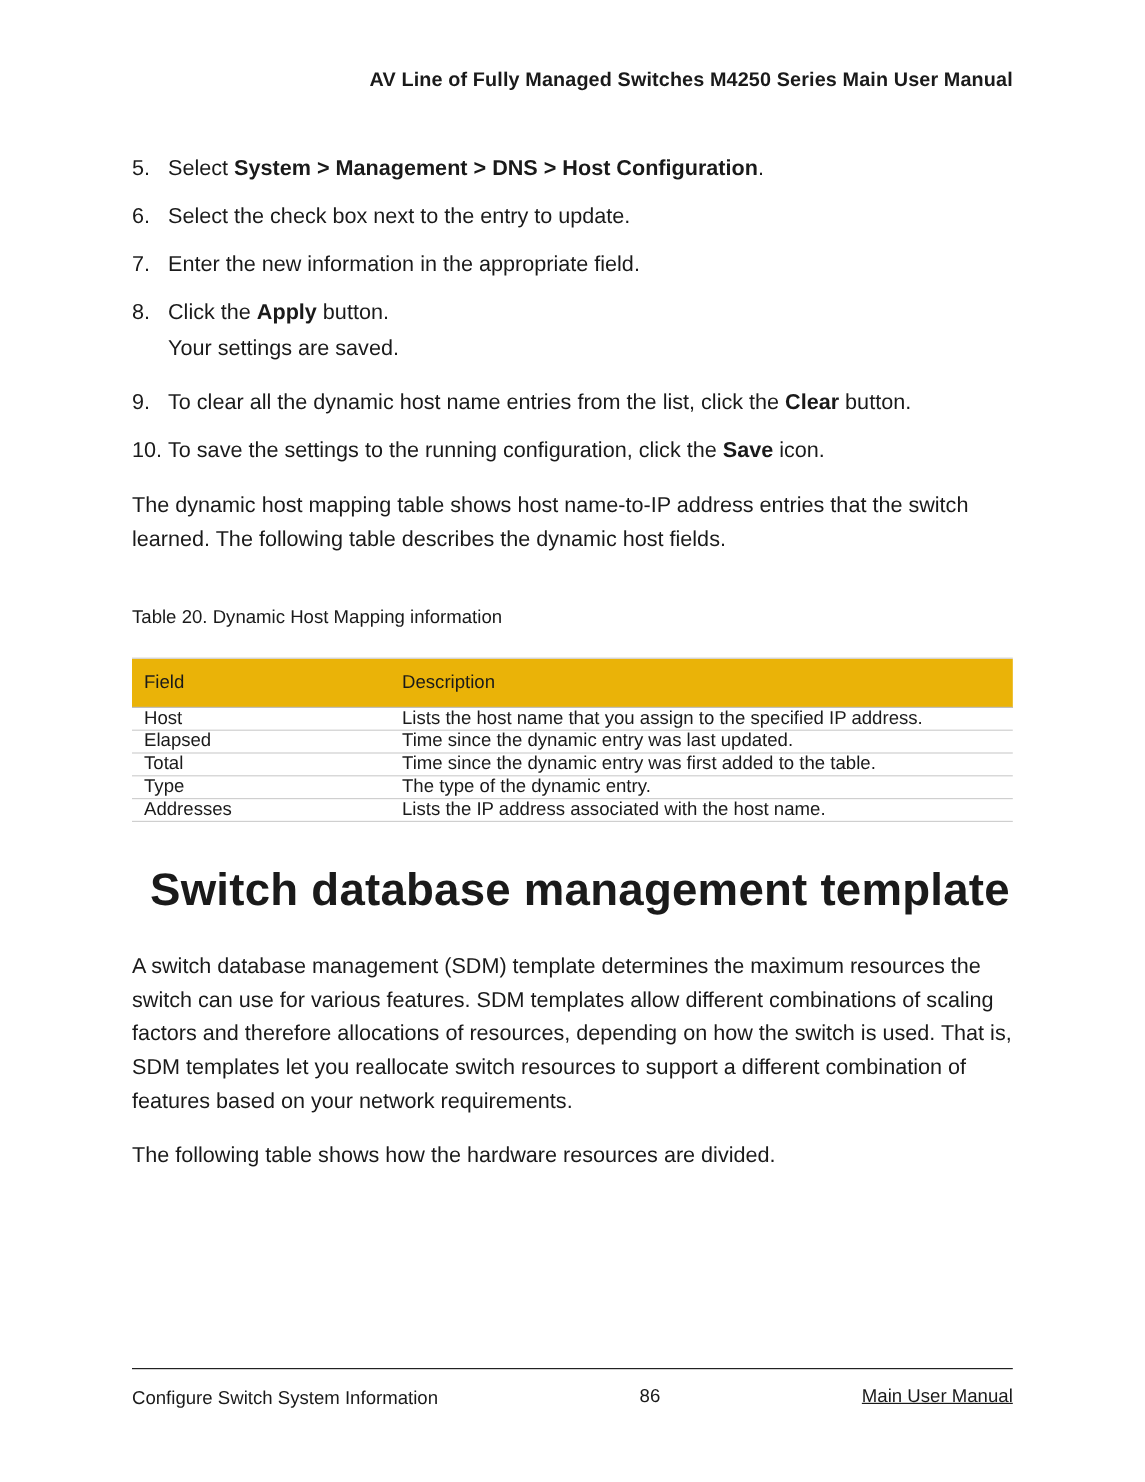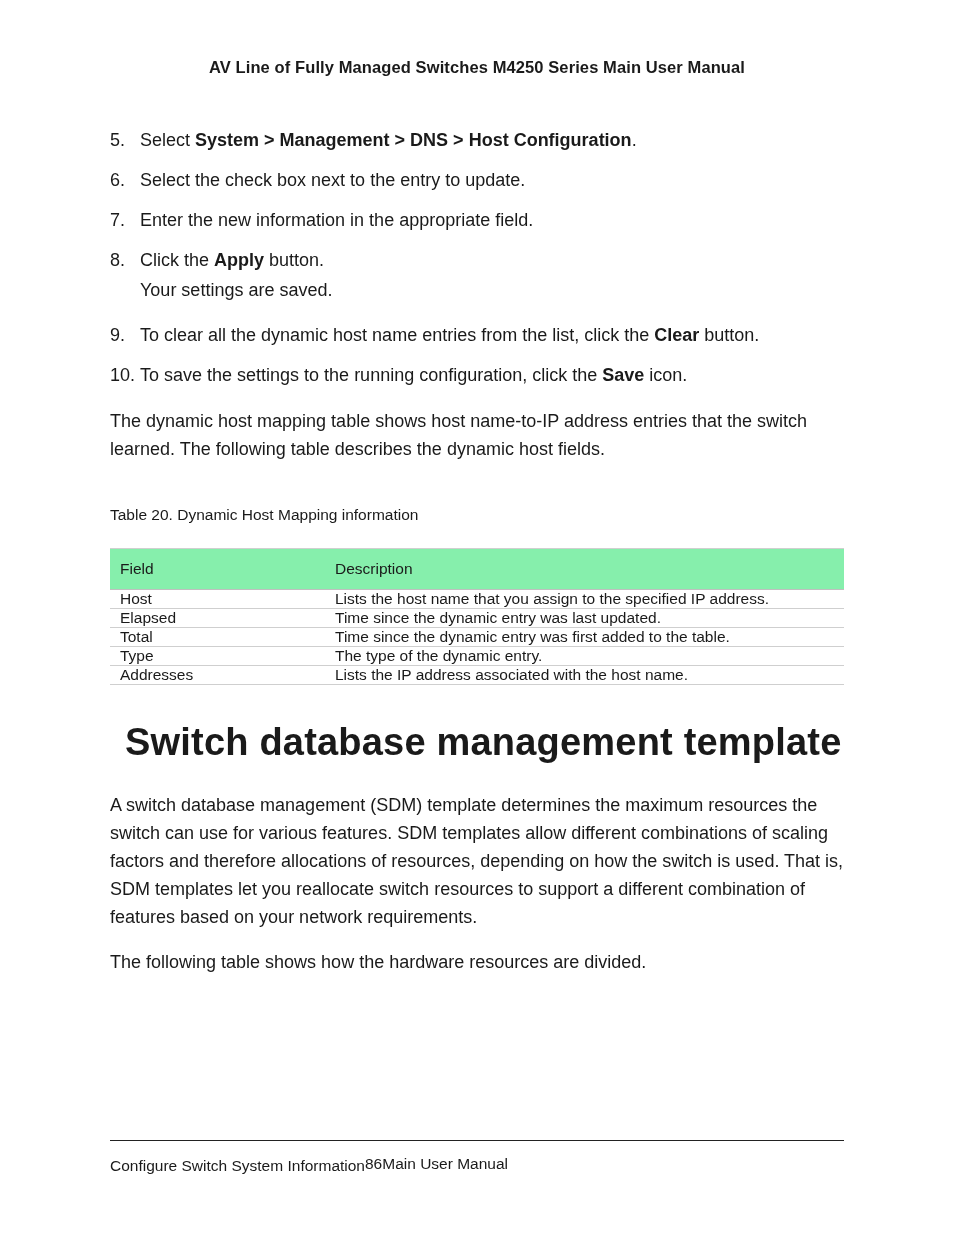--- a/index.html
+++ b/index.html
@@ -14,21 +14,21 @@
     position: relative;
   }
   .page {
     box-sizing: border-box;
     width: 954px;
     height: 1235px;
     padding: 58px 110px 0 110px;
     position: relative;
   }
   .header-title {
-    text-align: center;
+    text-align: right;
     font-weight: 700;
     font-size: 16.5px;
     margin-bottom: 50px;
     letter-spacing: 0.1px;
   }
   ol.steps {
     list-style: none;
     padding: 0;
     margin: 0;
     counter-reset: none;
@@ -61,21 +61,21 @@
     margin-bottom: 24px;
   }
   table.info {
     width: 100%;
     border-collapse: collapse;
     font-size: 15.5px;
   }
   table.info th {
     text-align: left;
     font-weight: 400;
-    background: #86efac;
+    background: #eab308;
     padding: 11px 10px;
     border-top: 1px solid #cfcfcf;
     border-bottom: 1px solid #bfbfbf;
   }
   table.info td {
     padding: 0 10px;
     border-bottom: 1px solid #cfcfcf;
     vertical-align: top;
   }
   table.info td:first-child, table.info th:first-child {
@@ -93,26 +93,26 @@
     right: 110px;
     bottom: 58px;
   }
   .footer-rule {
     border: none;
     border-top: 1px solid #222;
     margin: 0 0 14px 0;
   }
   .footer-row {
     display: flex;
-    justify-content: flex-start;
+    justify-content: space-between;
     font-size: 15.5px;
   }
   .footer-left { max-width: 260px; line-height: 1.4; }
   .footer-center { text-align: center; flex: 0 0 auto; }
-  .footer-right { text-align: right; }
+  .footer-right { text-align: right; text-decoration: underline; }
 </style>
 </head>
 <body>
 
 <div class="page">
 
   <div class="header-title">AV Line of Fully Managed Switches M4250 Series Main User Manual</div>
 
   <ol class="steps">
     <li>

